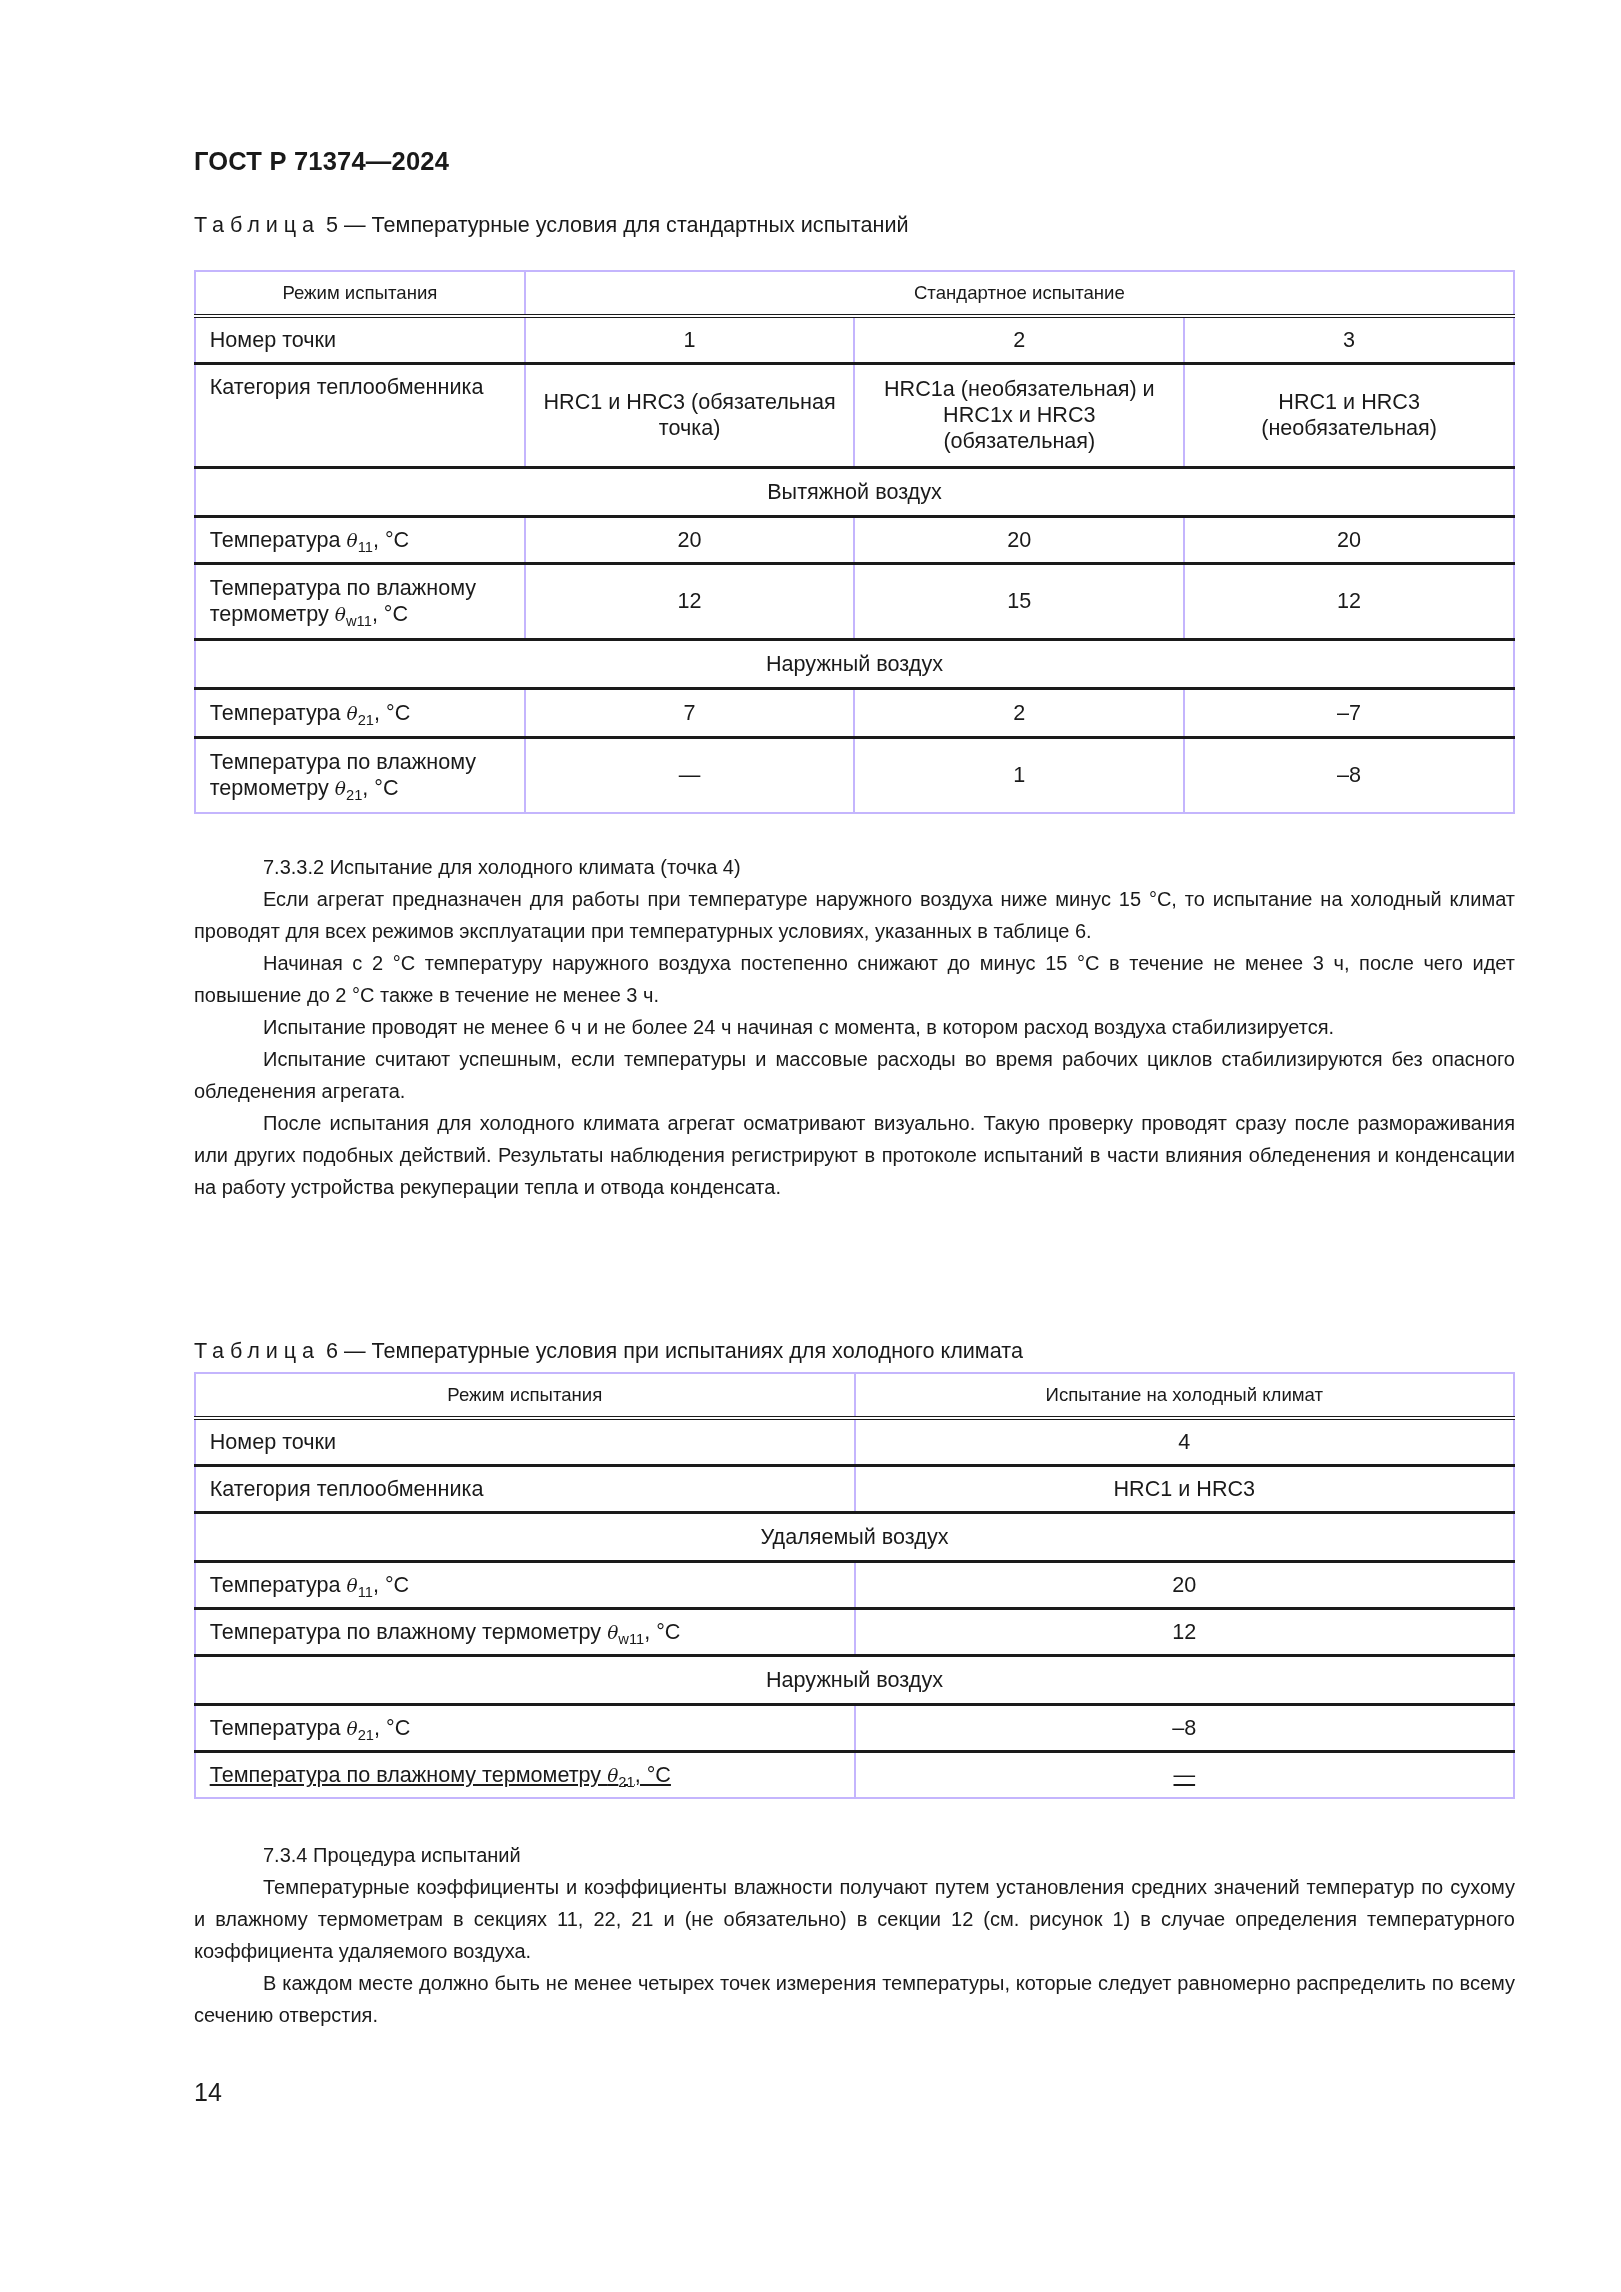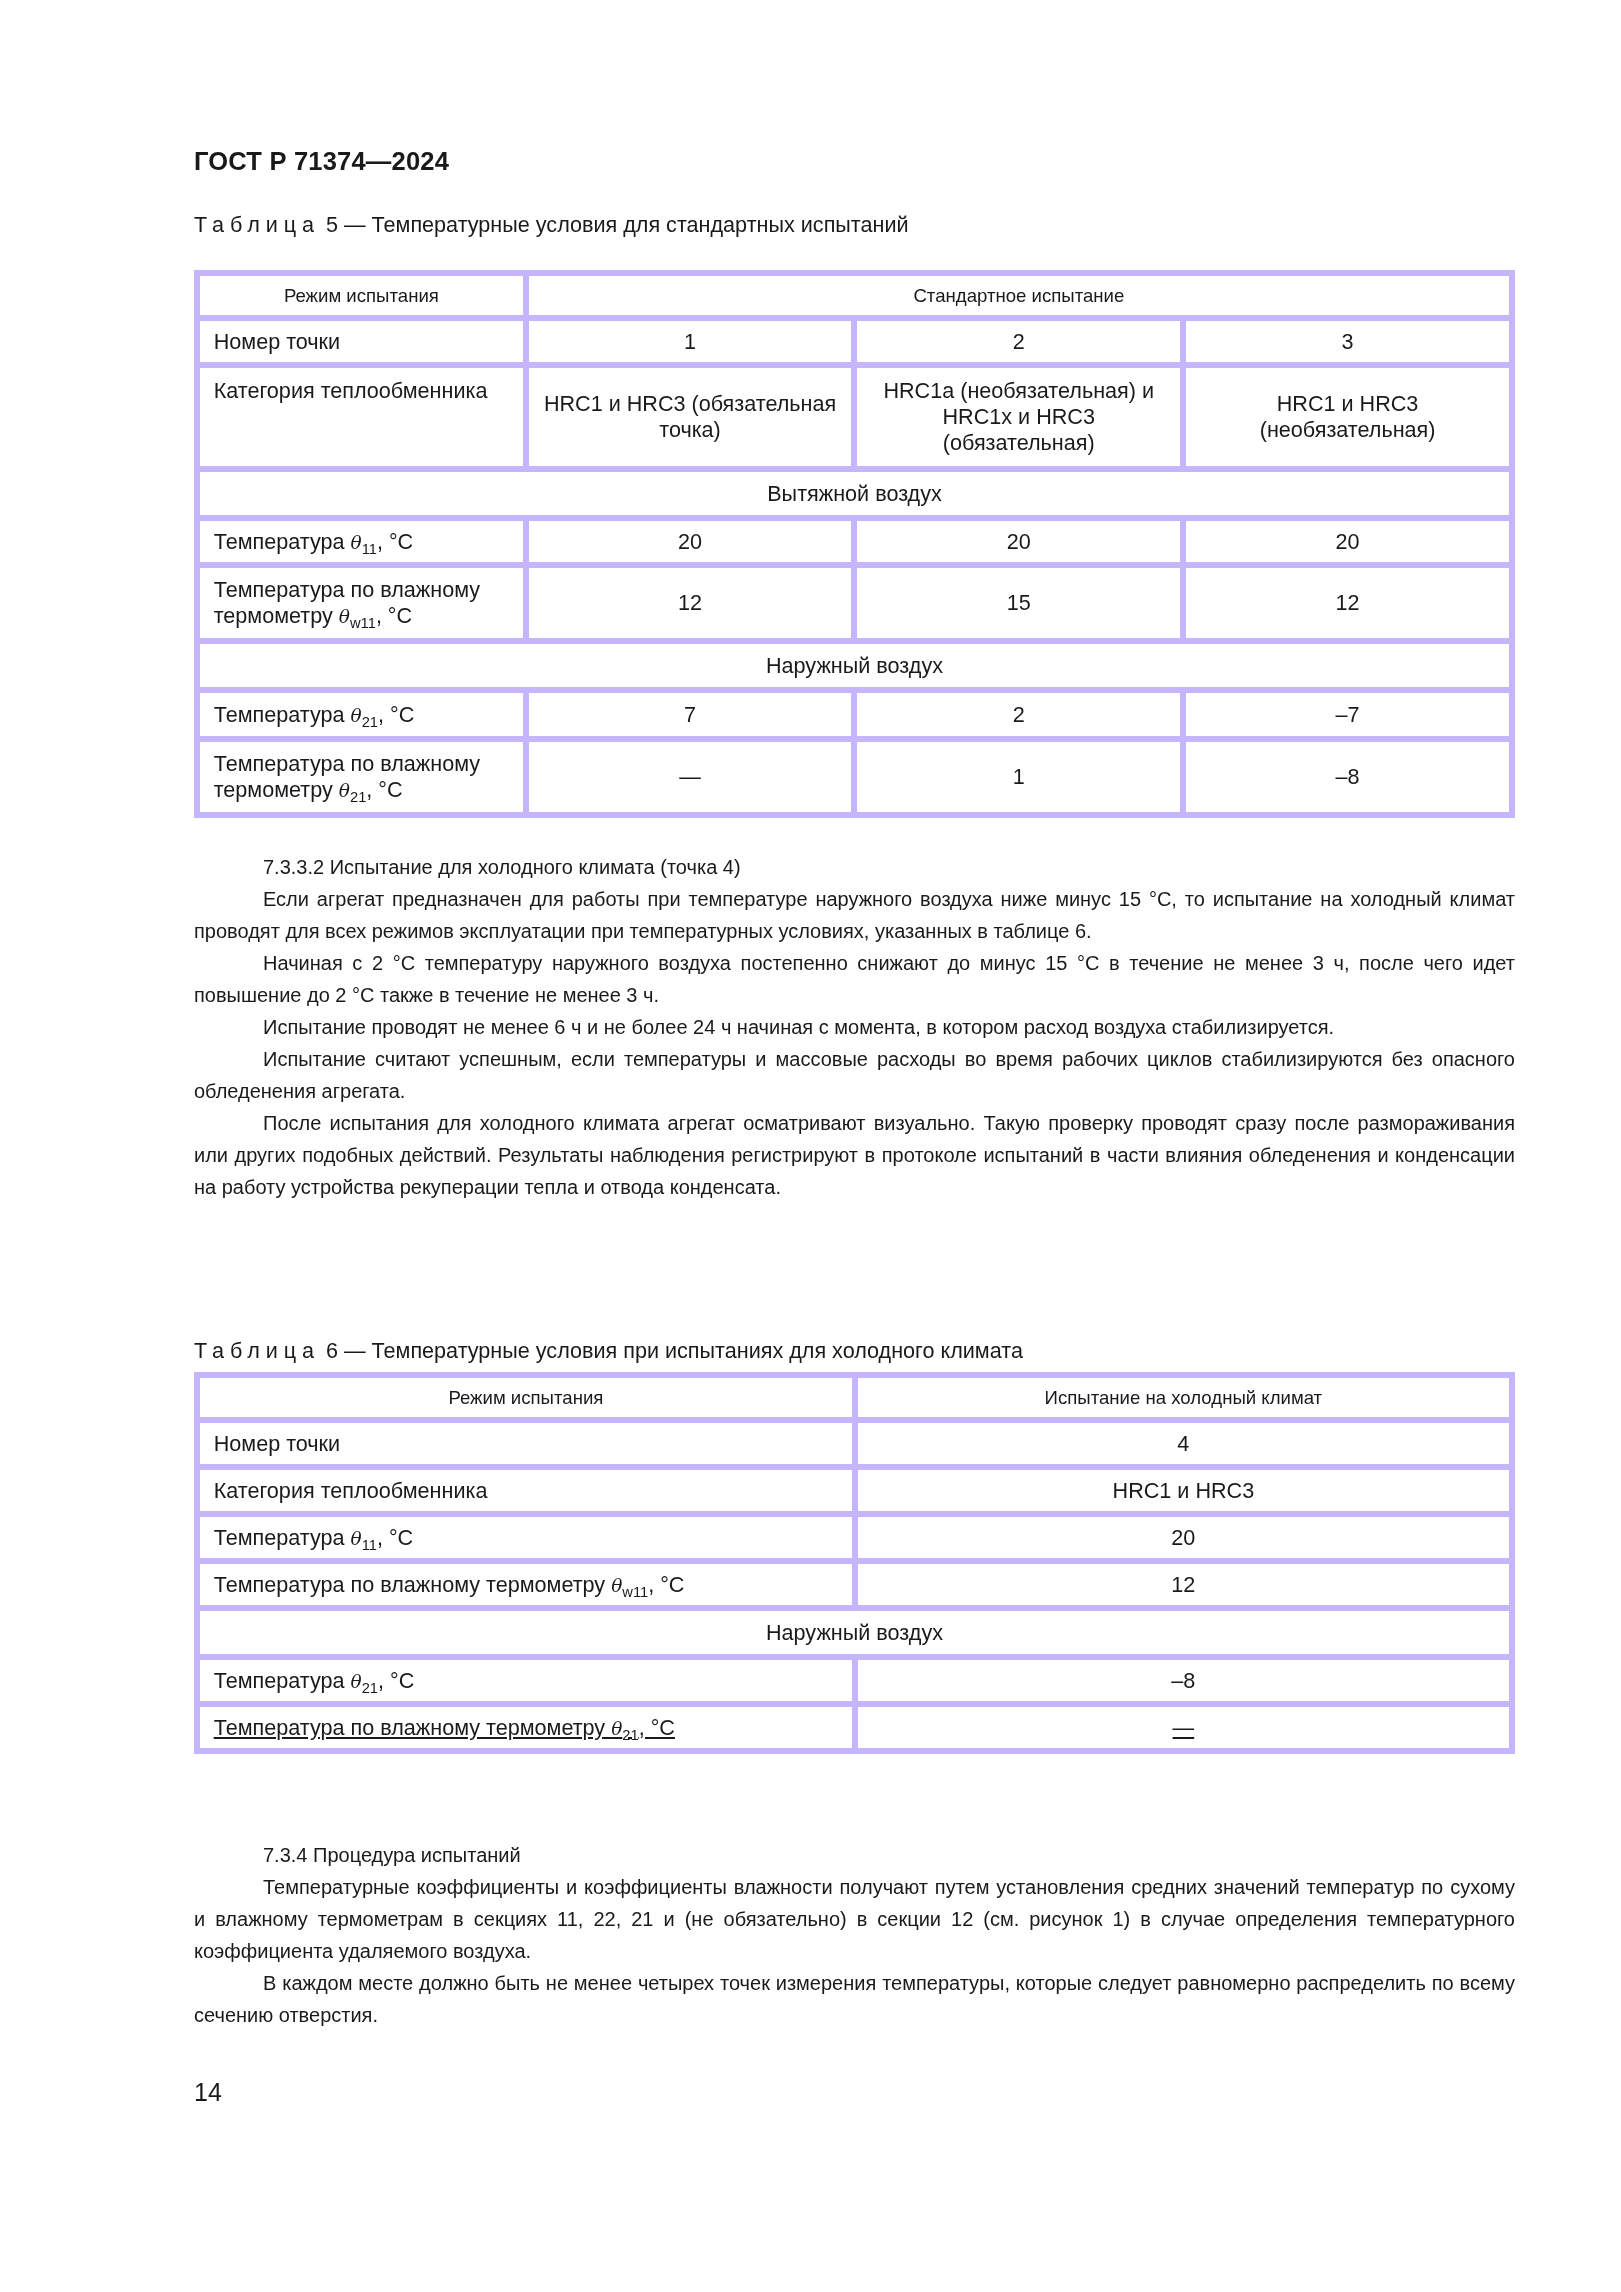--- a/index.html
+++ b/index.html
@@ -2,21 +2,21 @@
 <html><head>
 <meta charset="utf-8">
 <style>
   html, body { margin:0; padding:0; background:#fff; }
   body { width:1621px; height:2293px; position:relative; font-family:"Liberation Sans", sans-serif; color:#1a1a1a; }
   .page { position:absolute; left:194px; top:0; width:1321px; }
   .doc-header { position:absolute; top:147px; left:0; font-weight:bold; font-size:25.5px; letter-spacing:0.2px; }
   .caption { position:absolute; left:0; font-size:21.6px; }
   .caption .spaced { letter-spacing:5.9px; }
   table { position:absolute; left:0; width:1321px; border-collapse:collapse; font-size:21.6px; }
-  td { border:6px solid #c4b5fd; padding:0 13.7px; vertical-align:middle; }
+  td { border:2px solid #c4b5fd; padding:0 13.7px; vertical-align:middle; }
   td.c { text-align:center; }
   tr.hdr td { font-size:18.6px; text-align:center; border-bottom:4.9px double #1a1a1a; }
   tr.thick td { border-top:3.9px solid #1a1a1a; }
   sub { font-size:14.7px; vertical-align:-4.9px; line-height:0; }
   .theta { font-family:"DejaVu Serif", serif; font-style:italic; font-size:18.6px; }
   .text { position:absolute; left:0; width:1321px; font-size:20px; line-height:32px; text-align:justify; }
   .text p { margin:0; text-indent:69px; }
   .bold { font-weight:normal; }
   .pagenum { position:absolute; left:0; top:2078px; font-size:25px; }
 </style>
@@ -114,20 +114,23 @@
       <td>Испытание на холодный климат</td>
     </tr>
     <tr style="height:47px;">
       <td>Номер точки</td>
       <td class="c">4</td>
     </tr>
     <tr class="thick" style="height:47px;">
       <td>Категория теплообменника</td>
       <td class="c">HRC1 и HRC3</td>
     </tr>
+    <tr class="thick" style="height:49px;">
+      <td colspan="2" class="c">Удаляемый воздух</td>
+    </tr>
     <tr class="thick" style="height:47px;">
       <td><span>Температура </span><span class="theta">θ</span><sub>11</sub><span>, °С</span></td>
       <td class="c">20</td>
     </tr>
     <tr class="thick" style="height:47px;">
       <td><span>Температура по влажному термометру </span><span class="theta">θ</span><sub>w11</sub><span>, °С</span></td>
       <td class="c">12</td>
     </tr>
     <tr class="thick" style="height:49px;">
       <td colspan="2" class="c">Наружный воздух</td>

